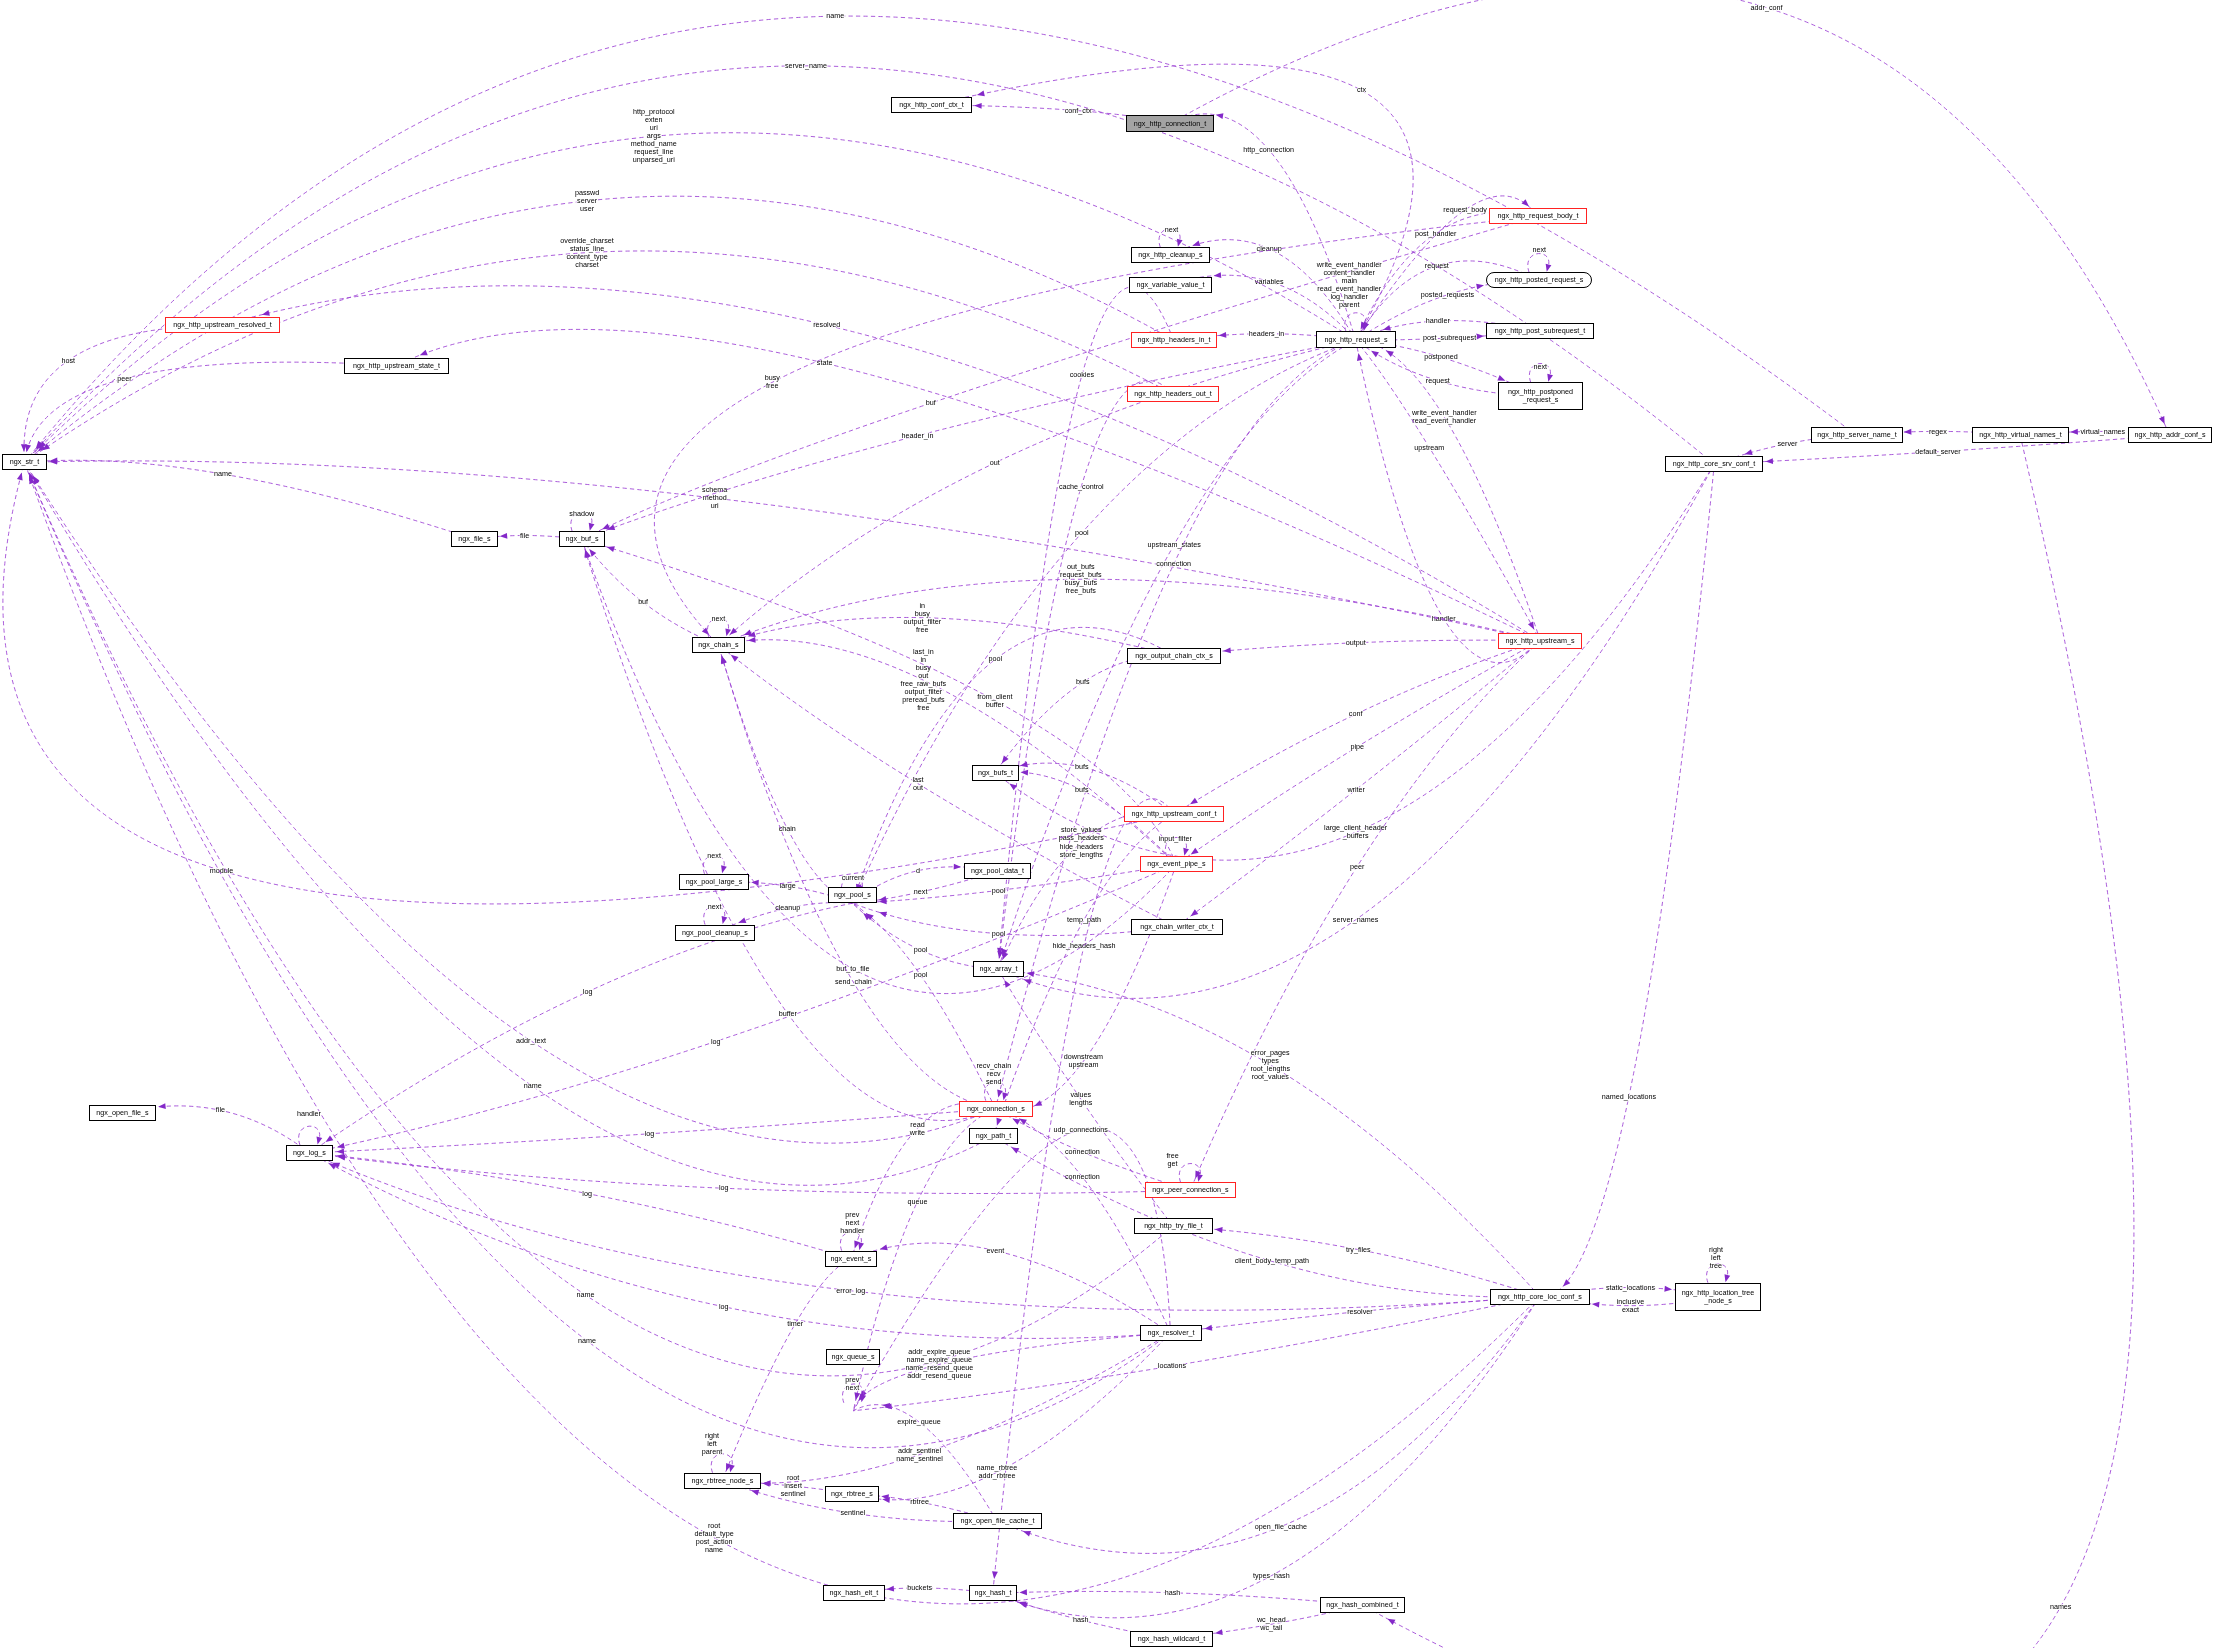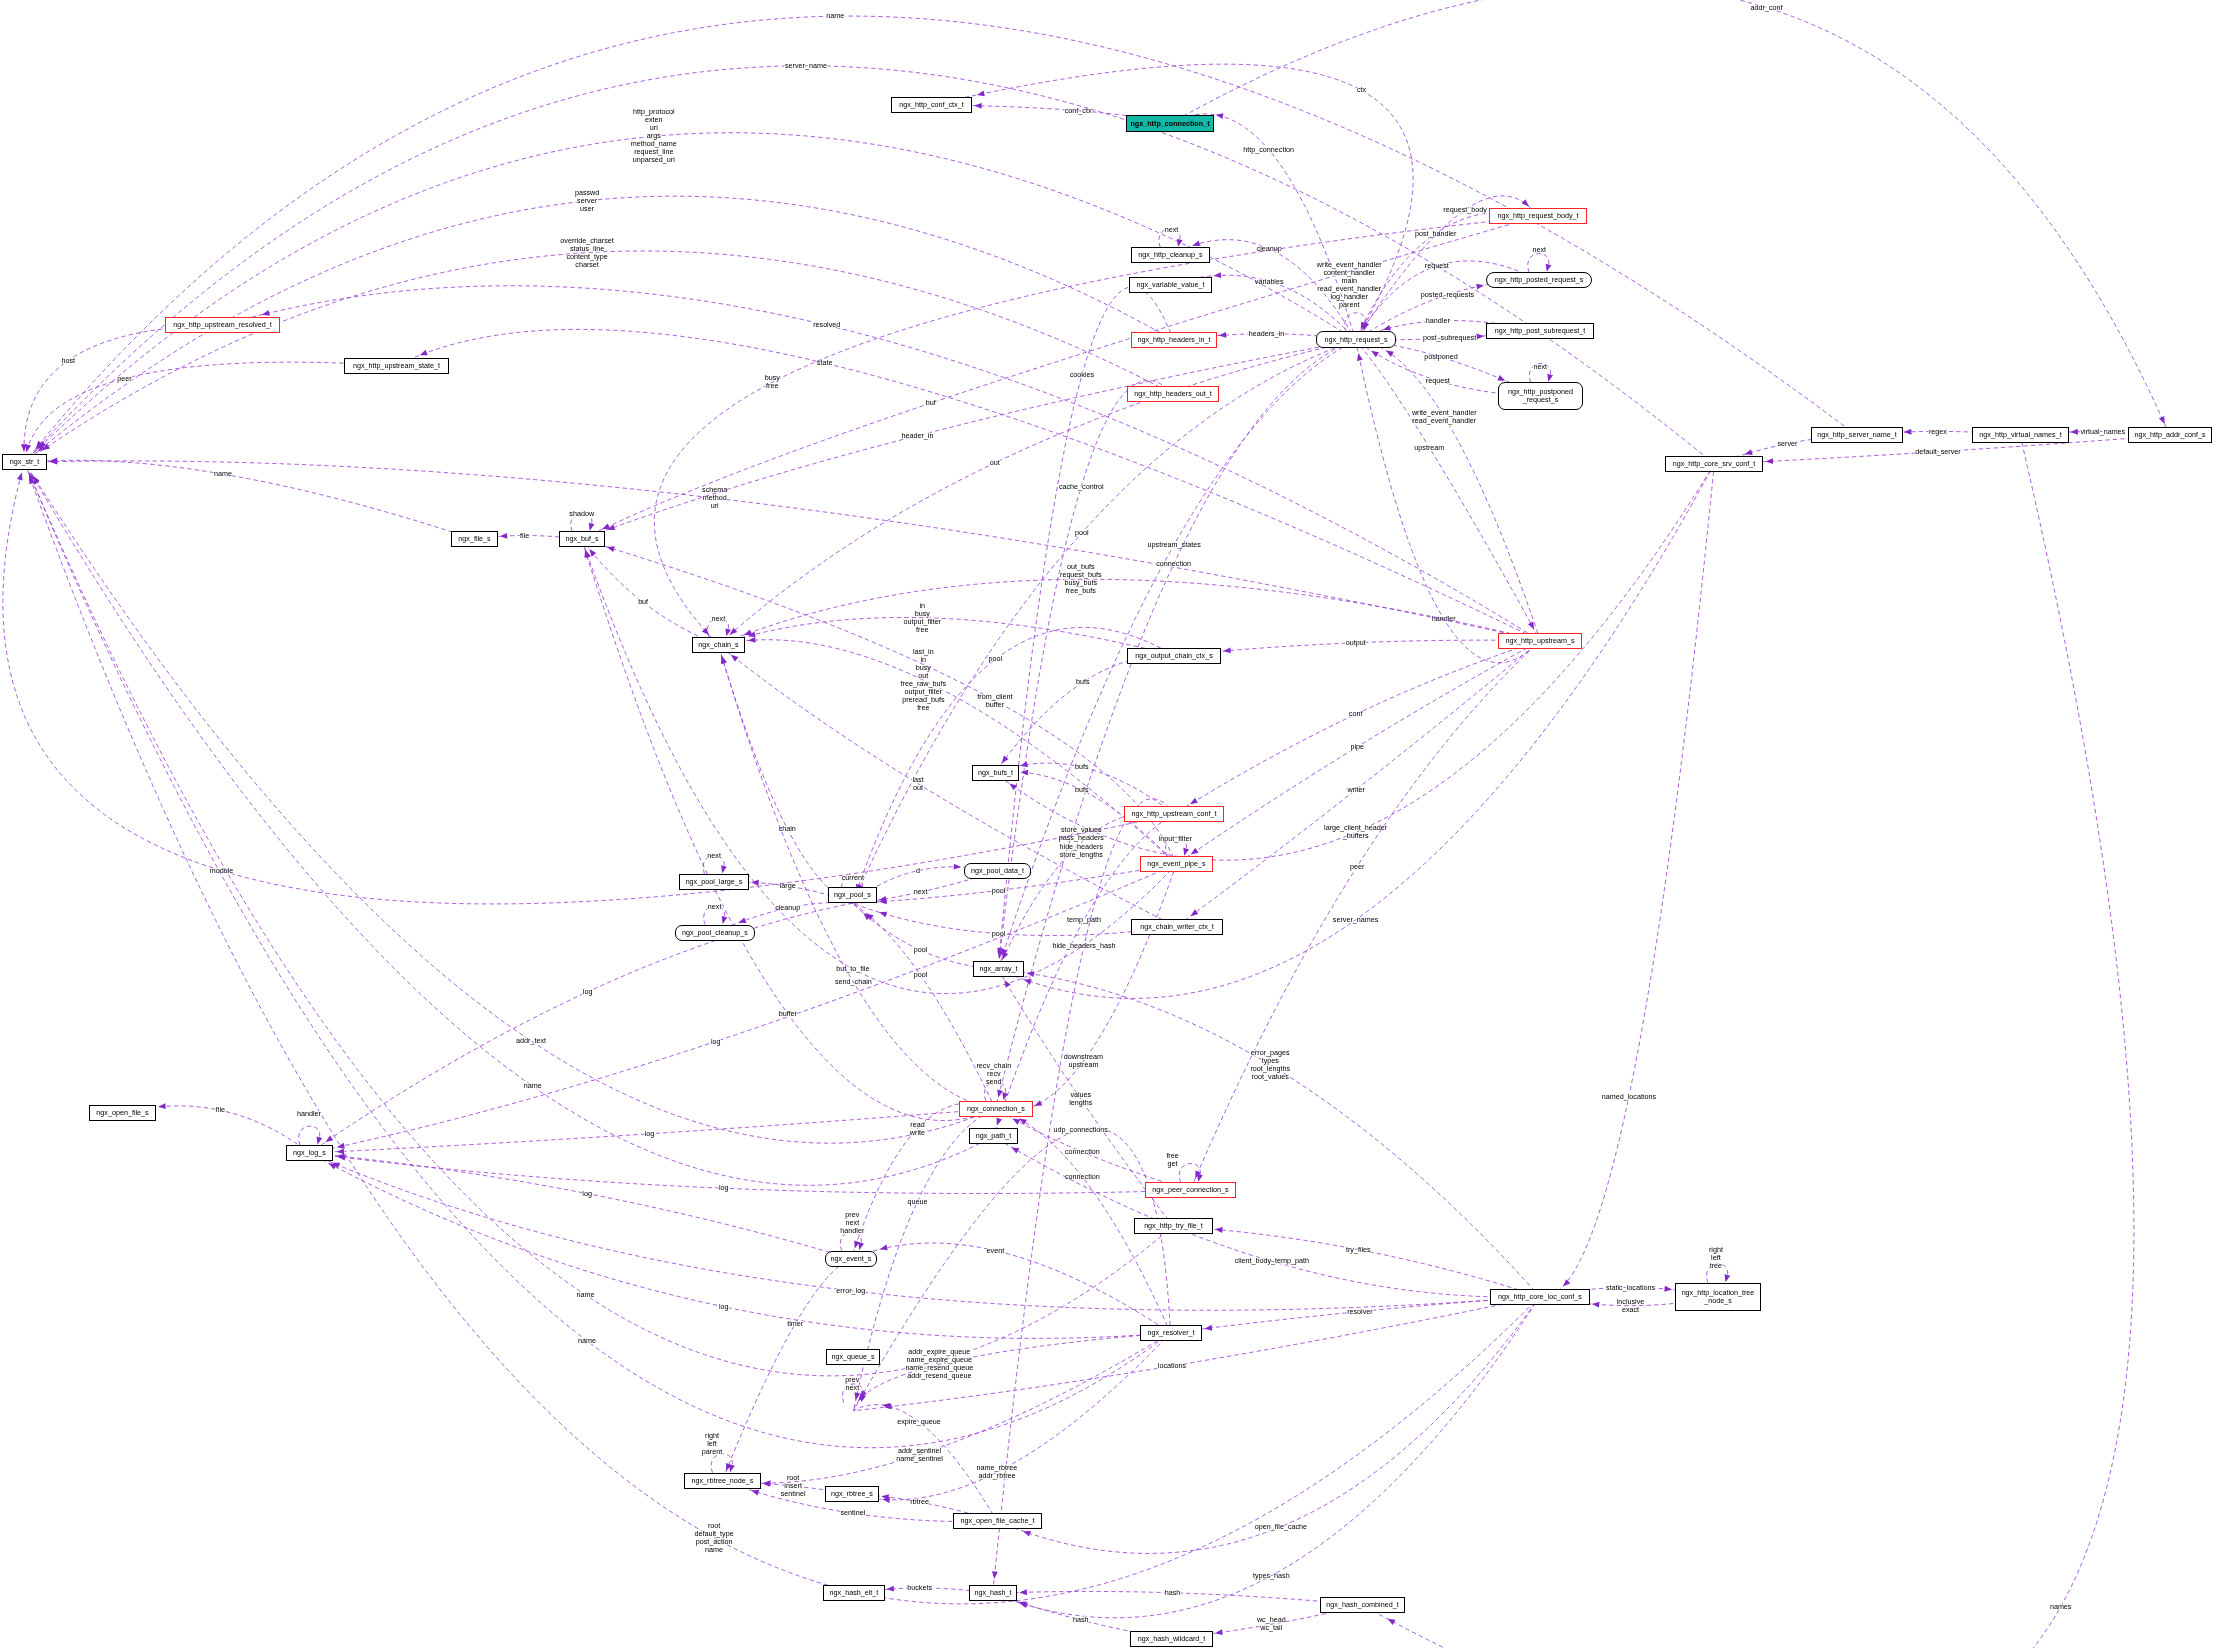--- a/index.html
+++ b/index.html
@@ -2,23 +2,23 @@
 <html style="font-size:8.5px"><head>
 <meta charset="utf-8">
 <style>
   html,body{margin:0;padding:0;background:#ffffff;}
   #canvas{position:relative;width:2216px;height:1649px;background:#ffffff;
           font-family:"Liberation Sans","DejaVu Sans",sans-serif;overflow:hidden;}
   #edges{position:absolute;left:0;top:0;width:2216px;height:1649px;}
   .node{position:absolute;display:flex;align-items:center;justify-content:center;
         text-align:center;background:#ffffff;border:0.5px solid #000000;
         font-size:7.2px;line-height:8px;color:#000;box-sizing:border-box;white-space:pre;cursor:pointer;}
-  .node.bold{border-width:1.1px;border-radius:7px;}
+  .node.bold{border-width:1.1px;}
   .node.red{border:0.8px solid #ff2222;}
-  .node.highlight{background:#14b8a6;border-width:1.1px;font-weight:bold;}
+  .node.highlight{background:#a3a3a3;border-width:1.1px;}
   .edge-label{fill:#000000;font-size:13.5px;font-family:"Liberation Sans","DejaVu Sans",sans-serif;
               paint-order:stroke;stroke:#ffffff;stroke-width:3px;}
 </style>
 </head>
 <body>
 
 <div id="canvas">
   <svg id="edges" xmlns="http://www.w3.org/2000/svg" viewBox="0 0 4152 3089">
       <path d="M 2192,231 Q 2071.5,200.5 1745,196" fill="none" stroke="#9b3fd4" stroke-width="1.6" stroke-dasharray="8,6"></path>
       <polygon points="1825.208896,197.577984 1839.063785127763,203.43392519313022 1839.3448642504695,192.43751693739608" fill="#8429c9"></polygon>

